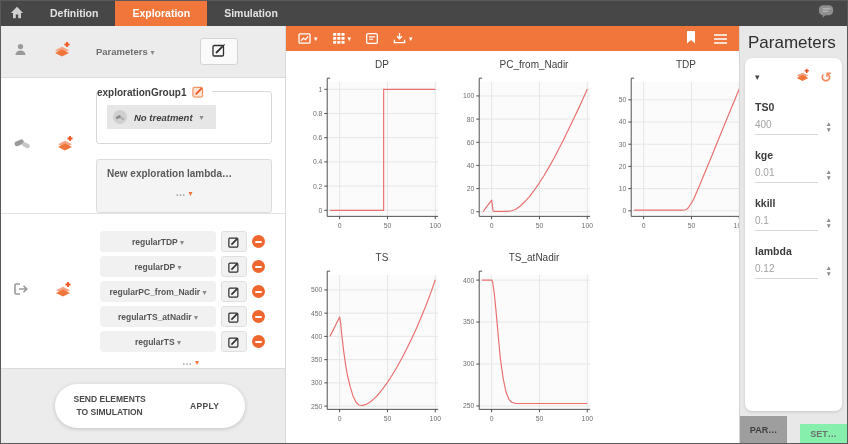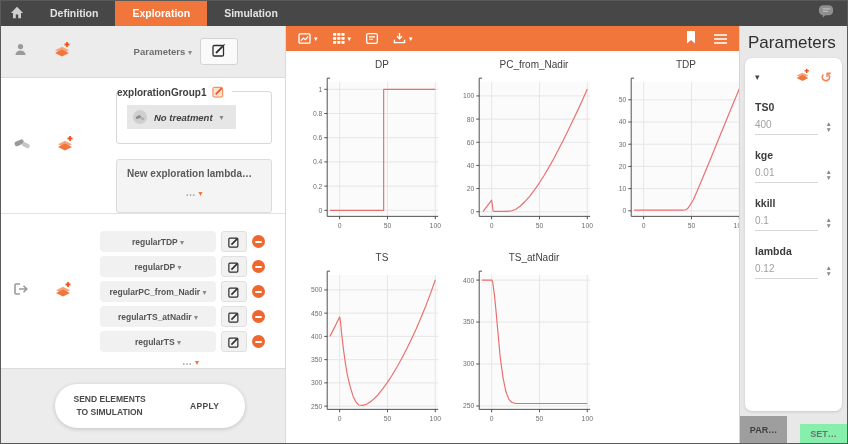--- a/index.html
+++ b/index.html
@@ -15,27 +15,27 @@
   .comment { margin-right:12px; display:flex; align-items:center; }
 
   .main { flex:1; display:flex; min-height:0; }
 
   
   .sidebar { width:285px; flex:none; border-right:1px solid #d9d9d9; display:flex; flex-direction:column; background:#fff; }
   .band { display:flex; }
   .strip { width:95px; flex:none; display:flex; align-items:center; gap:24px; padding-left:12px; }
   .b1 { height:52px; background:#ececec; border-bottom:1px solid #dcdcdc; }
   .b1 .cnt { flex:1; display:flex; align-items:center; gap:8px; }
-  .dd-btn { background:transparent; border:none; font-family:inherit; font-size:9.5px; font-weight:bold; color:#6e6e6e; width:96px; text-align:right; cursor:pointer; }
+  .dd-btn { background:transparent; border:none; font-family:inherit; font-size:9.5px; font-weight:bold; color:#6e6e6e; width:96px; text-align:left; cursor:pointer; }
   .caret { font-size:8px; color:#8a8a8a; }
   .caret.orange { color:#f0763c; }
   .editbtn { width:38px; height:27px; background:#fafafa; border:1px solid #d4d4d4; border-radius:3px; display:flex; align-items:center; justify-content:center; cursor:pointer; }
 
   .b2 { height:136px; border-bottom:1px solid #e3e3e3; background:#fff; }
-  .b2 .cnt { flex:1; padding:13px 13px 4px 0;margin-left:20px; }
+  .b2 .cnt { flex:1; padding:13px 13px 4px 0; }
   .gcard { position:relative; border:1px solid #d8d8d8; border-radius:3px; height:53px; margin-bottom:15px; }
   .glabel { position:absolute; top:-7px; left:0; background:#fff; padding-right:7px; font-size:10px; font-weight:bold; color:#3f3f3f; display:flex; align-items:center; gap:6px; }
   .treatment { margin:13px 0 0 10px; height:24px; background:#e6e6e6; border:none; border-radius:0; display:inline-flex; align-items:center; gap:7px; padding:0 12px 0 6px; font-family:inherit; font-size:9.5px; font-style:italic; font-weight:bold; color:#3f3f3f; cursor:pointer; }
   .pillcirc { width:14px; height:14px; border-radius:50%; background:#cfcfcf; display:flex; align-items:center; justify-content:center; }
   .ncard { border:1px solid #dcdcdc; border-radius:3px; height:54px; background:#f4f4f4; padding:8px 10px 0; font-size:10px; font-weight:bold; color:#5a5a5a; cursor:pointer; }
   .more { text-align:center; margin-top:8px; font-size:10px; font-weight:bold; color:#a9a9a9; cursor:pointer; }
 
   .b3 { height:155px; border-bottom:1px solid #dcdcdc; background:#fff; }
   .b3 .cnt { flex:1; padding-top:17px; }
   .orow { display:flex; align-items:center; gap:5px; margin:0 0 4px 4px; }

